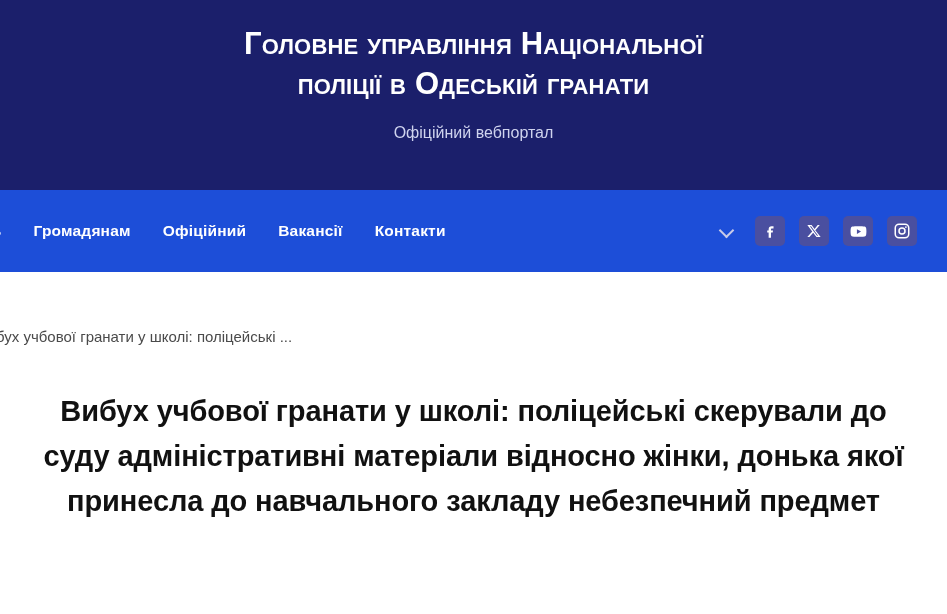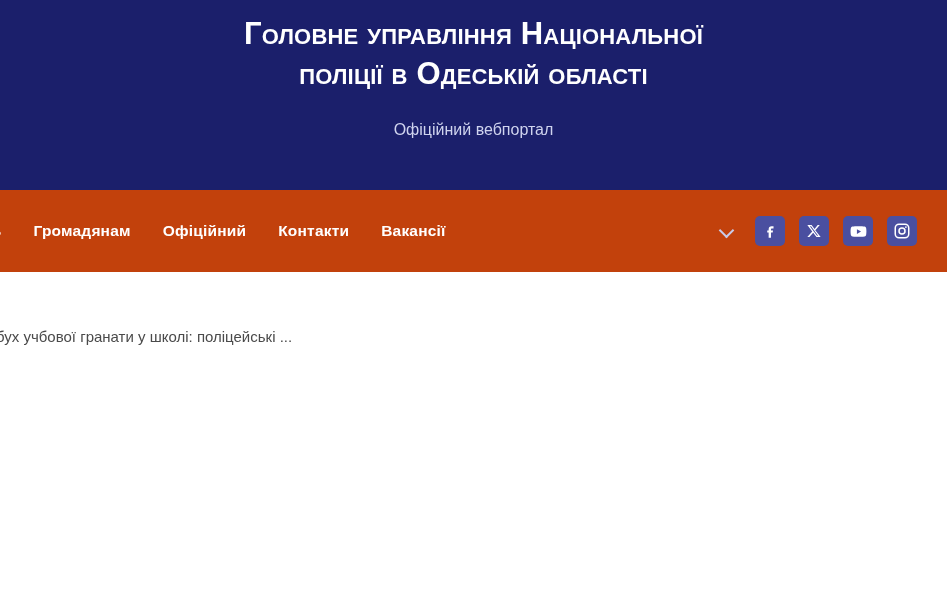--- a/index.html
+++ b/index.html
@@ -13,21 +13,21 @@
     overflow: hidden;
     font-family: "Liberation Sans", sans-serif;
     color: #1a1a1a;
   }
 
   
   .masthead {
     background: #1b1f6b;
     height: 190px;
     box-sizing: border-box;
-    padding-top: 14px;
+    padding-top: 24px;
     text-align: center;
     position: relative;
   }
   .masthead-title {
     color: #ffffff;
     font-size: 31px;
     line-height: 40px;
     font-weight: bold;
     letter-spacing: 0.2px;
     margin: 0 auto;
@@ -35,27 +35,27 @@
     font-variant: small-caps;
     text-transform: none;
   }
   .masthead-title .l1,
   .masthead-title .l2 {
     display: block;
   }
   .masthead-sub {
     color: #cfd3ee;
     font-size: 16px;
-    margin-top: 27px;
+    margin-top: 20px;
     font-weight: normal;
   }
 
   
   .navbar {
-    background: #c2410c;
+    background: #1d4ed8;
     height: 82px;
     display: flex;
     align-items: center;
     justify-content: space-between;
     padding: 0 18px 0 0;
     box-sizing: border-box;
     position: relative;
   }
   .nav-left {
     display: flex;
@@ -140,32 +140,32 @@
     margin-right: auto;
     letter-spacing: -0.1px;
   }
 </style>
 </head>
 <body>
 
 <div class="masthead">
   <h1 class="masthead-title">
     <span class="l1">Головне управління Національної</span>
-    <span class="l2">поліції в Одеській області</span>
+    <span class="l2">поліції в Одеській гранати</span>
   </h1>
   <div class="masthead-sub">Офіційний вебпортал</div>
 </div>
 
 <nav class="navbar">
   <div class="nav-left">
     <div class="nav-item clipped">ть</div>
     <div class="nav-item">Громадянам</div>
     <div class="nav-item">Офіційний</div>
+    <div class="nav-item">Вакансії</div>
     <div class="nav-item">Контакти</div>
-    <div class="nav-item">Вакансії</div>
   </div>
 
   <div class="nav-right">
     <span class="chevron"></span>
 
     <span class="social">
       <svg width="18" height="18" viewBox="0 0 24 24" aria-hidden="true">
         <path fill="#ffffff" d="M14.5 8.5h2.2V5.8h-2.6c-2.5 0-3.9 1.4-3.9 3.8v1.6H8.3v2.8h1.9V21h3.1v-7h2.3l.4-2.8h-2.7V10c0-.9.3-1.5 1.2-1.5z"></path>
       </svg>
     </span>
@@ -187,13 +187,14 @@
         <rect x="3" y="3" width="18" height="18" rx="5" fill="none" stroke="#ffffff" stroke-width="2"></rect>
         <circle cx="12" cy="12" r="4" fill="none" stroke="#ffffff" stroke-width="2"></circle>
         <circle cx="17.2" cy="6.8" r="1.2" fill="#ffffff"></circle>
       </svg>
     </span>
   </div>
 </nav>
 
 <div class="content">
   <div class="breadcrumb">бух учбової гранати у школі: поліцейські ...</div>
+  <h2 class="article-title">Вибух учбової гранати у школі: поліцейські скерували до суду адміністративні матеріали відносно жінки, донька якої принесла до навчального закладу небезпечний предмет</h2>
 </div>
 
 </body></html>

